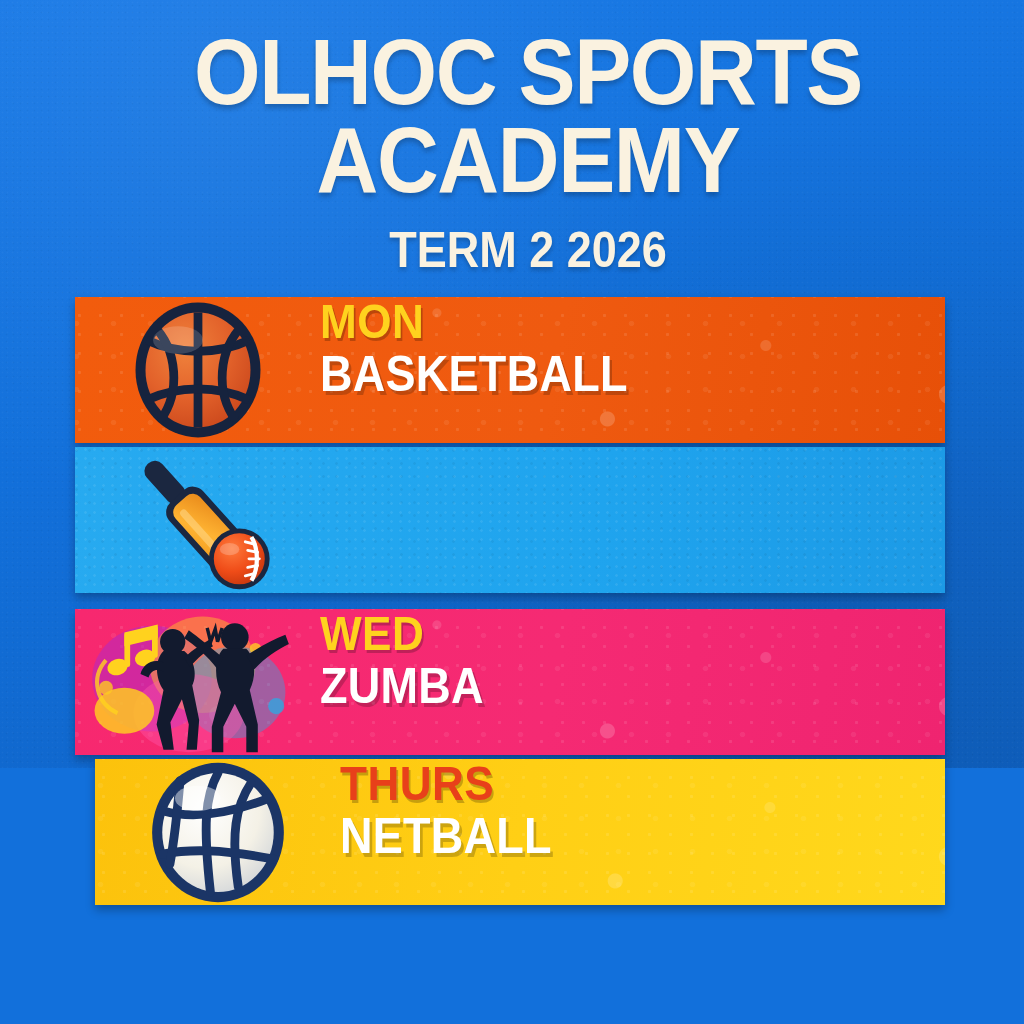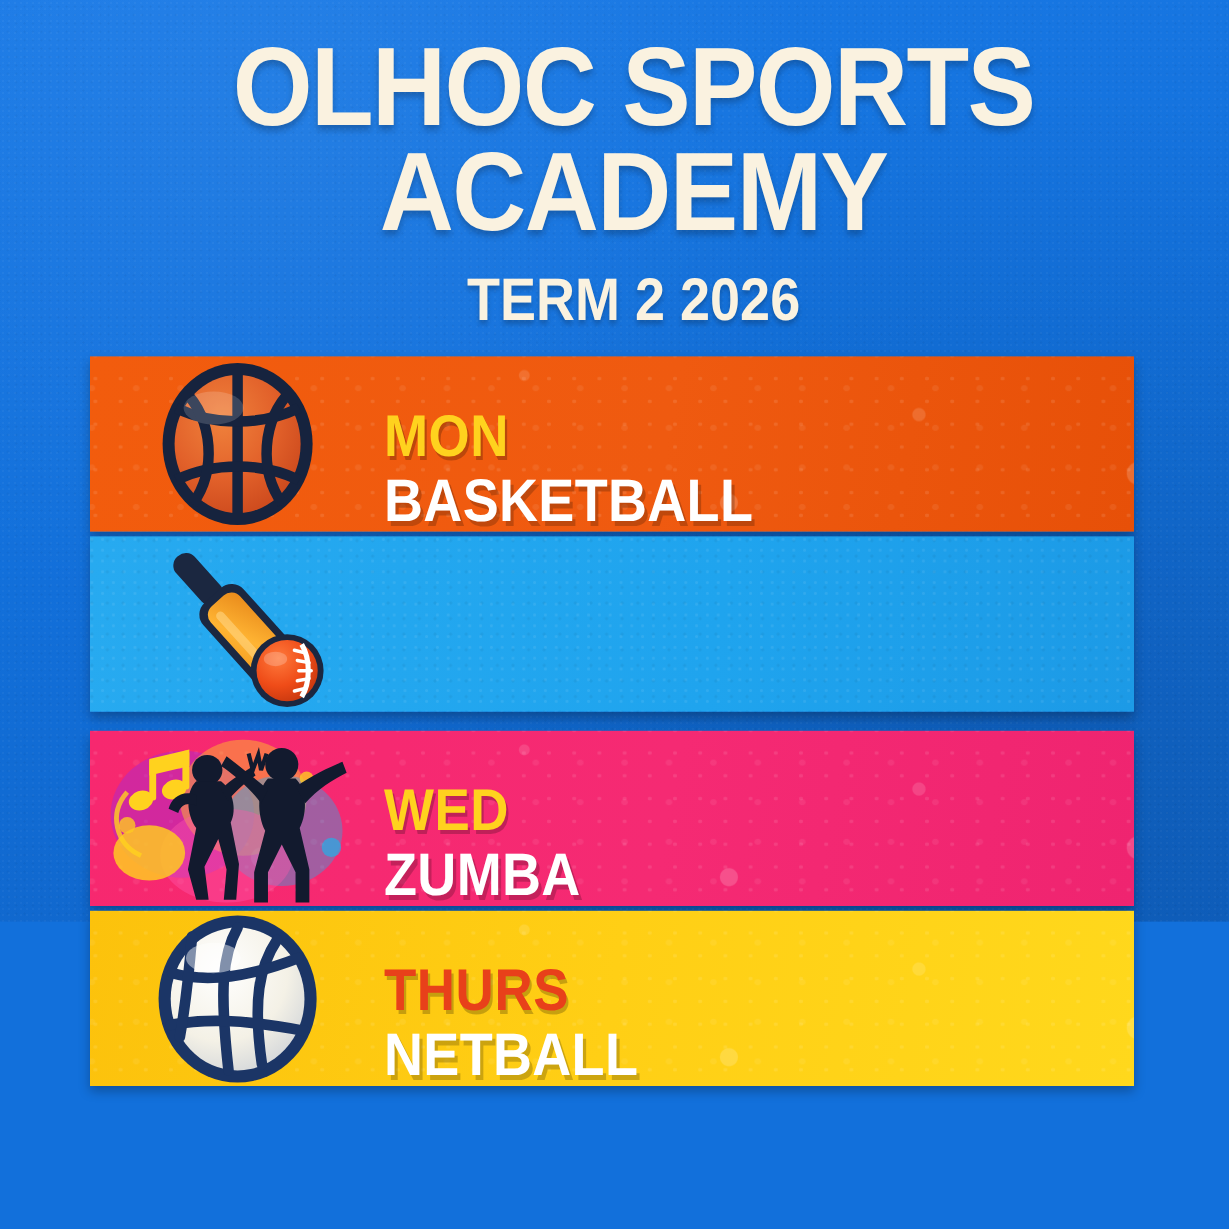--- a/index.html
+++ b/index.html
@@ -50,21 +50,21 @@
   }
 
   
   .bands{position:absolute;left:75px;top:297px;width:870px;z-index:3;}
   .band{
     position:relative;
     height:146px;
     margin-bottom:4px;
     box-shadow:0 5px 9px rgba(0,0,0,.28);
     overflow:visible;
-    display:flex;align-items:flex-end;
+    display:flex;align-items:flex-start;
   }
   .band .bandbg{
     position:absolute;inset:0;overflow:hidden;
   }
   .band .tex{
     position:absolute;inset:-20%;
   }
   
   .tex.bubbles{
     background-image:
@@ -85,21 +85,21 @@
   .tex.fine{
     background-image:
       radial-gradient(rgba(255,255,255,.08) 1px, rgba(255,255,255,0) 1.6px),
       radial-gradient(rgba(0,0,0,.05) 1px, rgba(0,0,0,0) 1.6px);
     background-size:9px 9px, 13px 13px;
   }
 
   .band-mon  {background:linear-gradient(100deg,#f25c0d 0%,#ef5a10 55%,#e75008 100%);}
   .band-tues {background:linear-gradient(100deg,#27aaf0 0%,#1fa4ee 60%,#1c9ae6 100%);}
   .band-wed  {background:linear-gradient(100deg,#f7286f 0%,#f52a73 55%,#ef2470 100%);margin-top:16px;}
-  .band-thurs{background:linear-gradient(100deg,#fcc20c 0%,#ffcf15 50%,#ffd81c 100%);}
+  .band-thurs{background:linear-gradient(100deg,#fcc20c 0%,#ffcf15 50%,#ffd81c 100%);margin-left:20px;}
 
   .icon-slot{
     position:relative;z-index:2;
     width:245px;min-width:245px;height:146px;
     display:flex;align-items:center;justify-content:center;
   }
   .icon-slot svg{display:block;overflow:visible;}
 
   .labels{position:relative;z-index:2;display:flex;flex-direction:column;justify-content:center;}
   .day{

